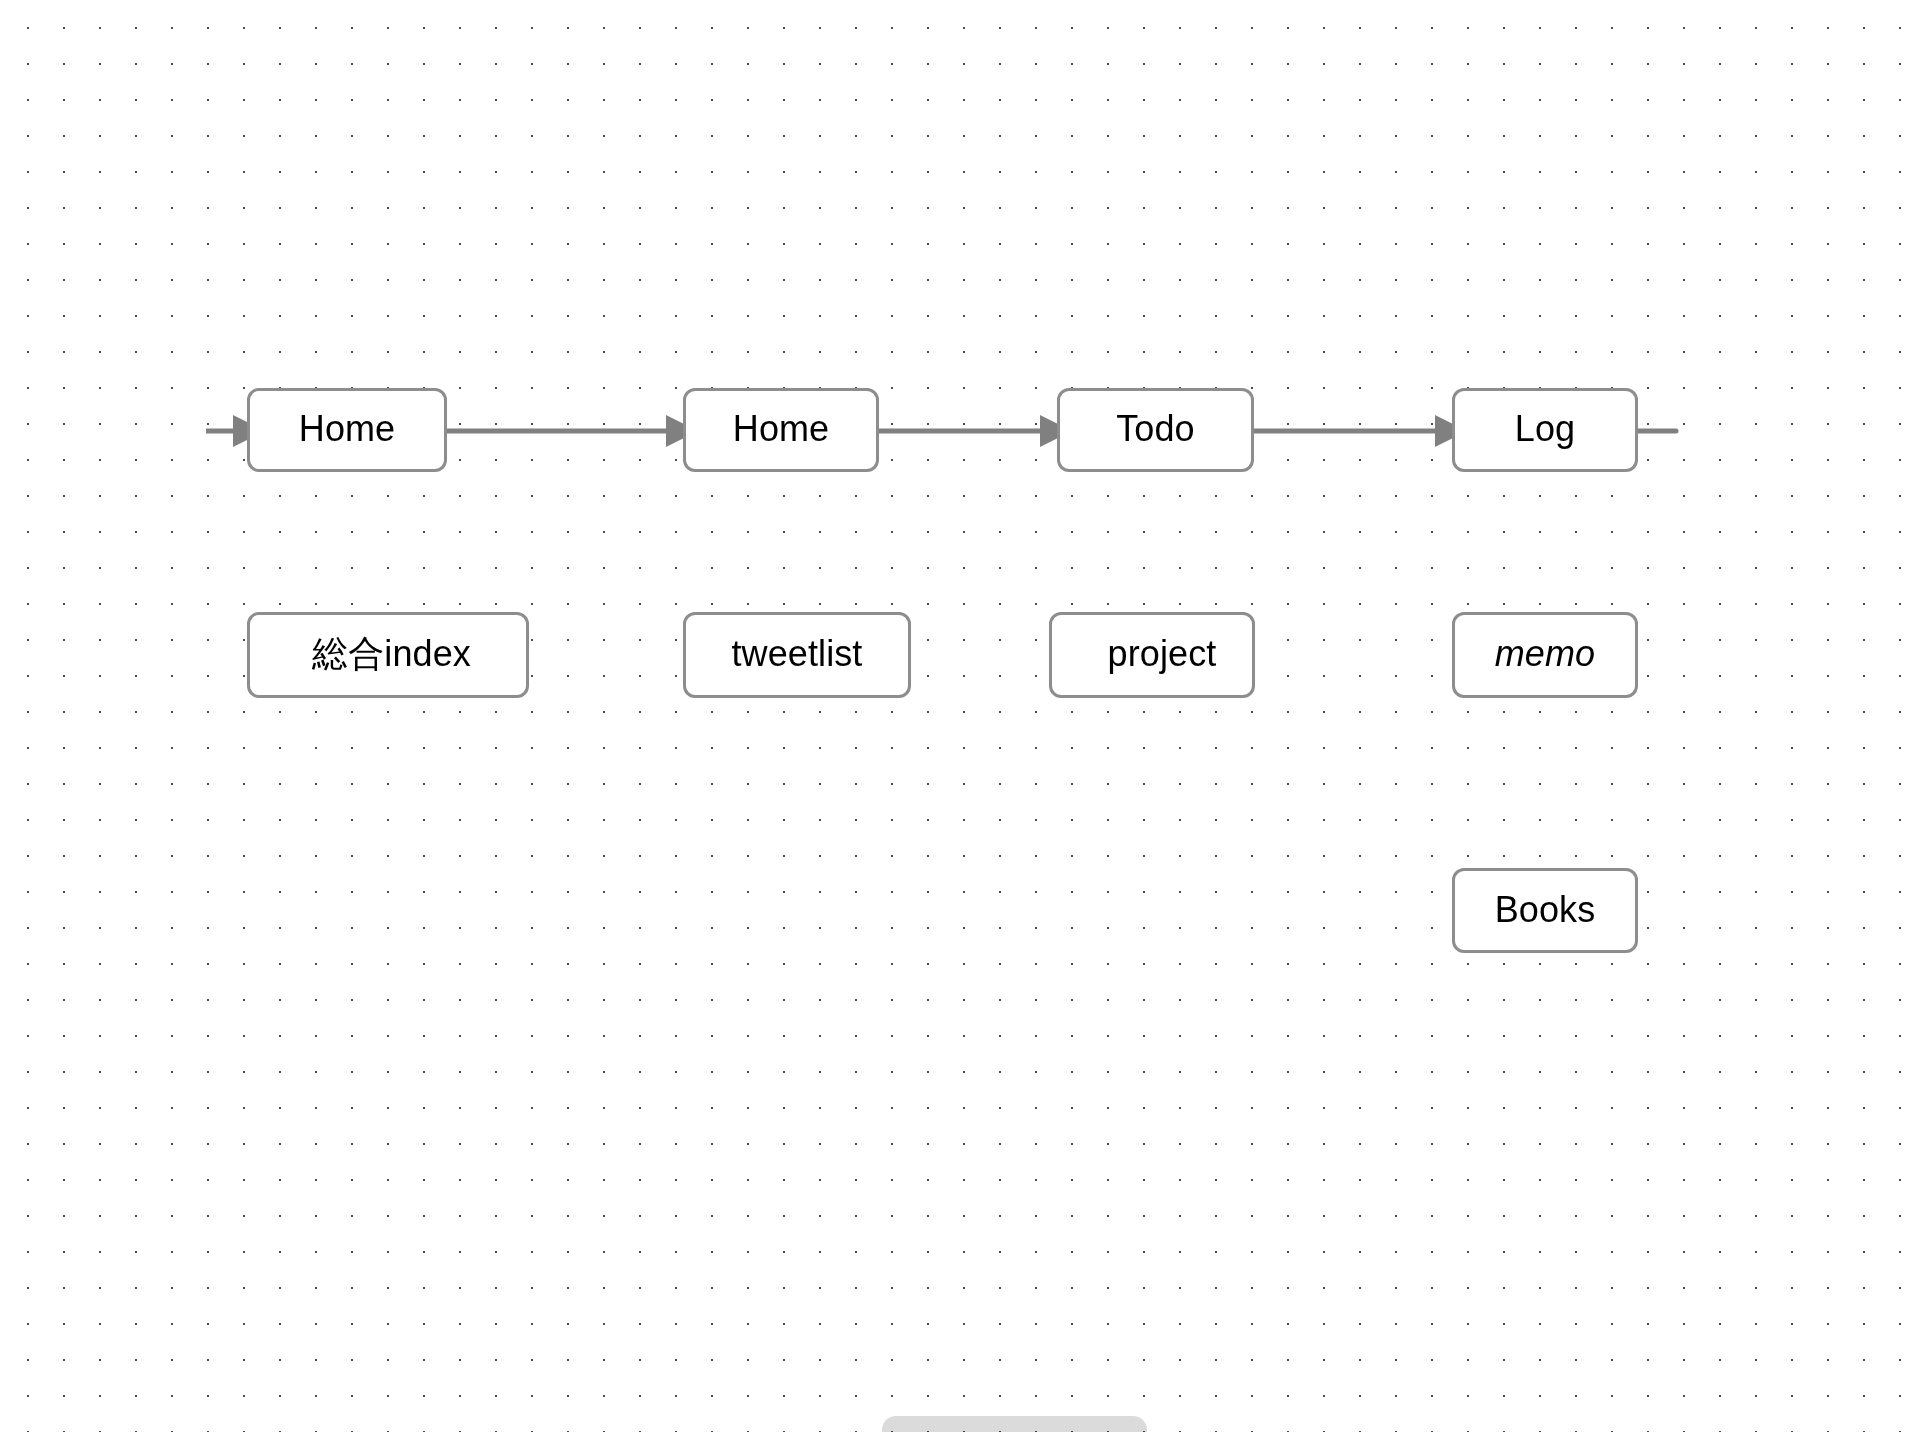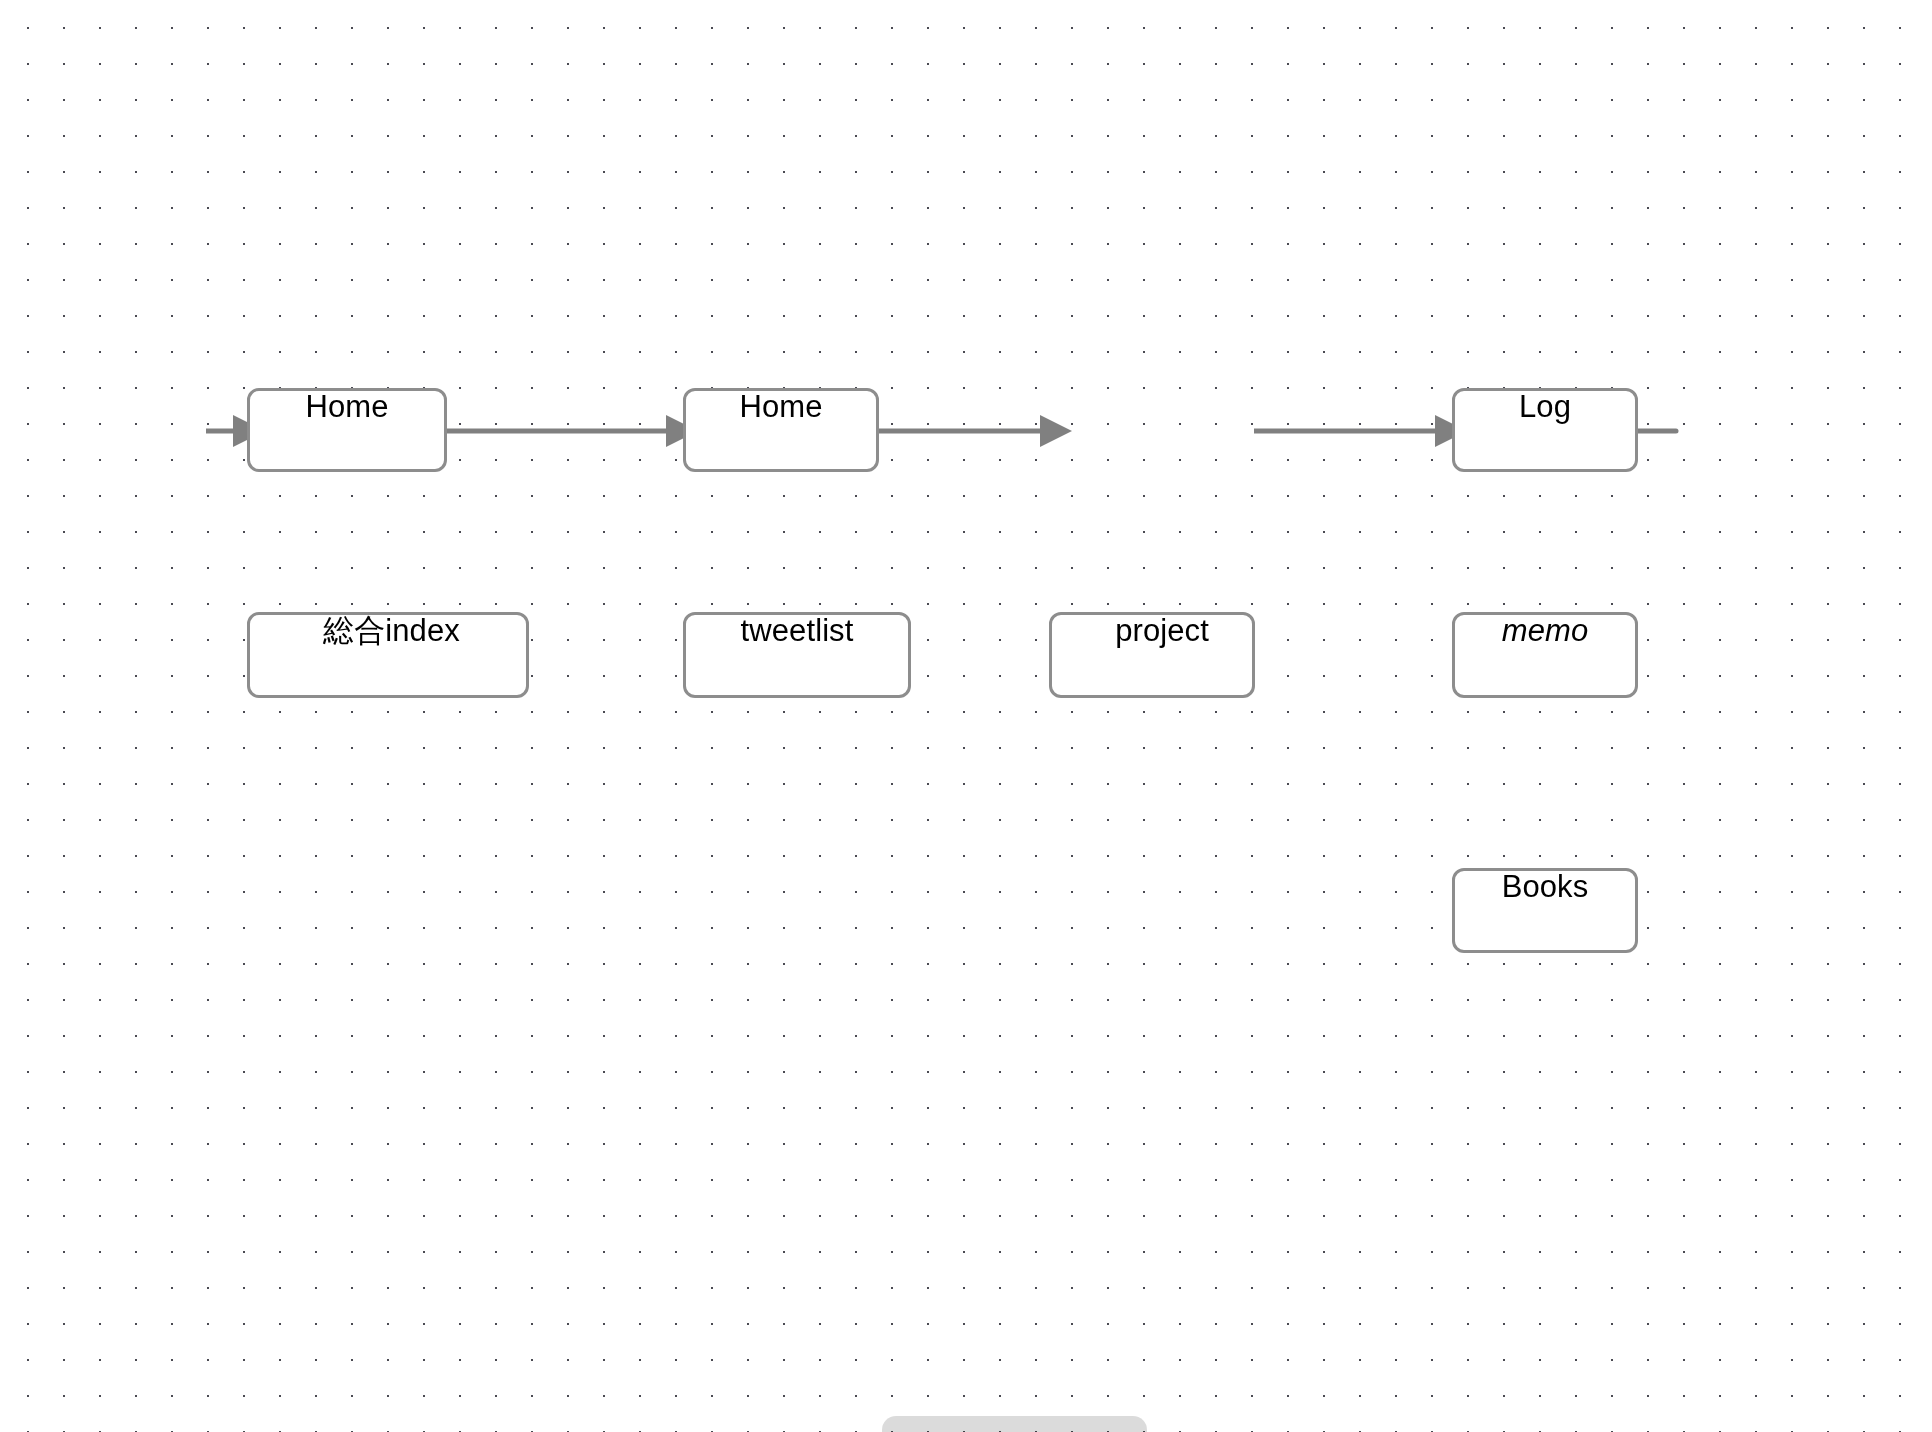--- a/index.html
+++ b/index.html
@@ -35,24 +35,24 @@
   }
 
   
   .node {
     position: absolute;
     box-sizing: border-box;
     background: #ffffff;
     border: 3px solid #8d8d8d;
     border-radius: 12px;
     display: flex;
-    align-items: flex-start;
+    align-items: center;
     justify-content: center;
     color: #000000;
-    font-size: 31px;
+    font-size: 36px;
     line-height: 1;
     letter-spacing: 0.1px;
     white-space: nowrap;
     user-select: none;
     cursor: default;
   }
   .node .node-label {
     display: block;
     padding-bottom: 2px;
   }
@@ -107,20 +107,23 @@
   </svg>
 
   <div class="node" style="left:247px; top:388px; width:200px; height:84px;">
     <span class="node-label">Home</span>
   </div>
 
   <div class="node" style="left:683px; top:388px; width:196px; height:84px;">
     <span class="node-label">Home</span>
   </div>
 
+  <div class="node" style="left:1057px; top:388px; width:197px; height:84px;">
+    <span class="node-label">Todo</span>
+  </div>
 
   <div class="node" style="left:1452px; top:388px; width:186px; height:84px;">
     <span class="node-label">Log</span>
   </div>
 
   <div class="node" style="left:247px; top:612px; width:282px; height:86px;padding-left:7px;">
     <span class="node-label">総合index</span>
   </div>
 
   <div class="node" style="left:683px; top:612px; width:228px; height:86px;">

